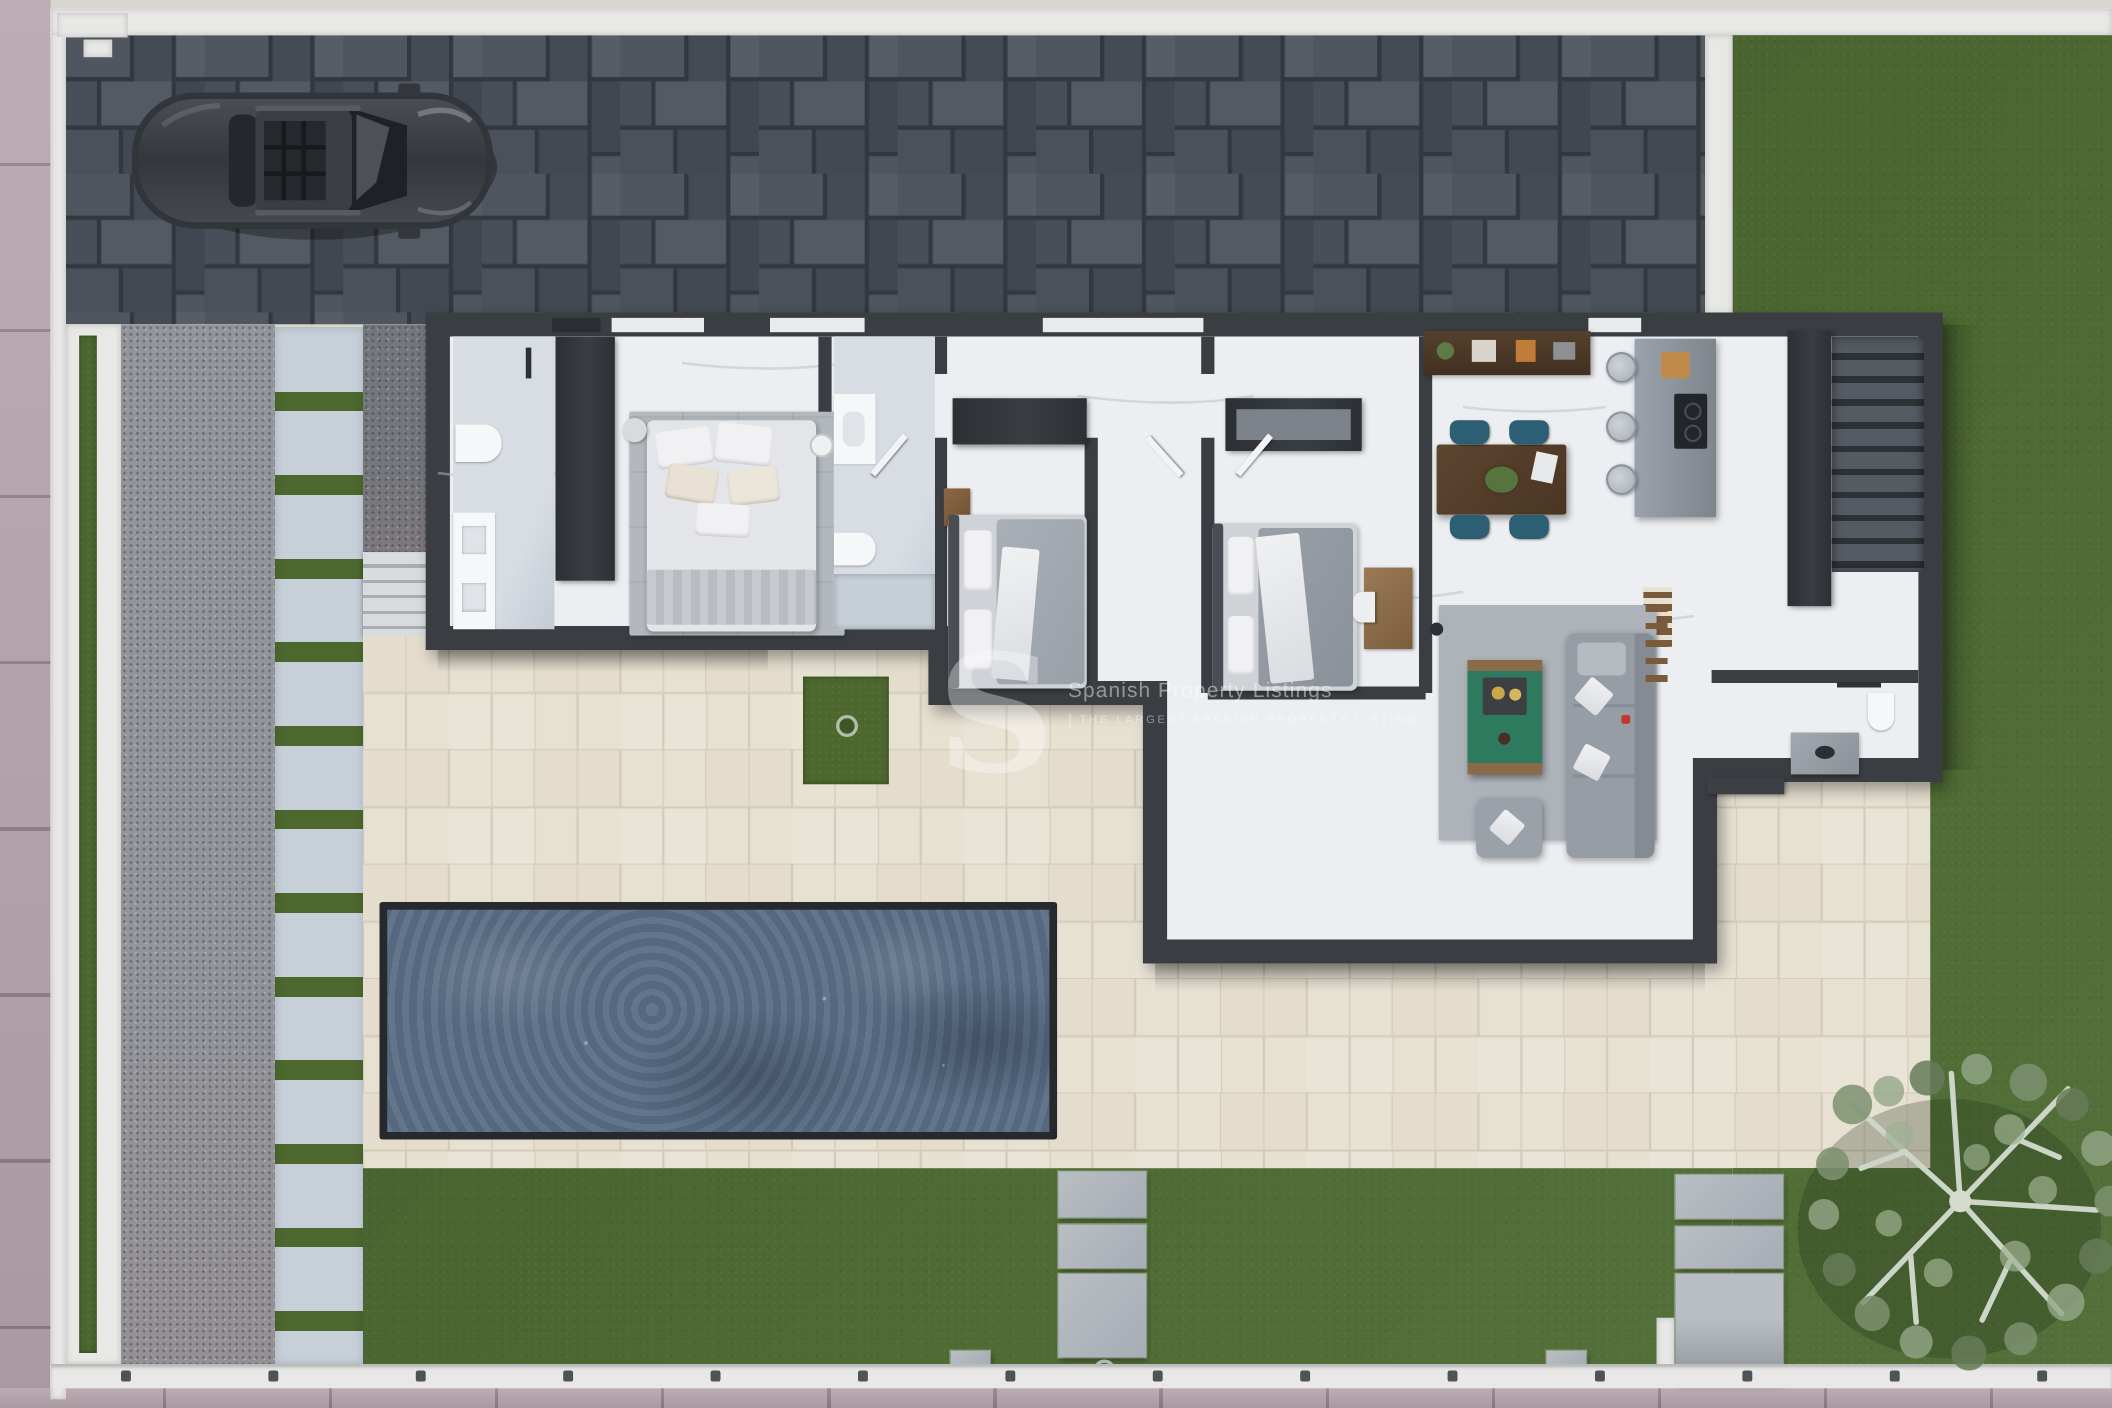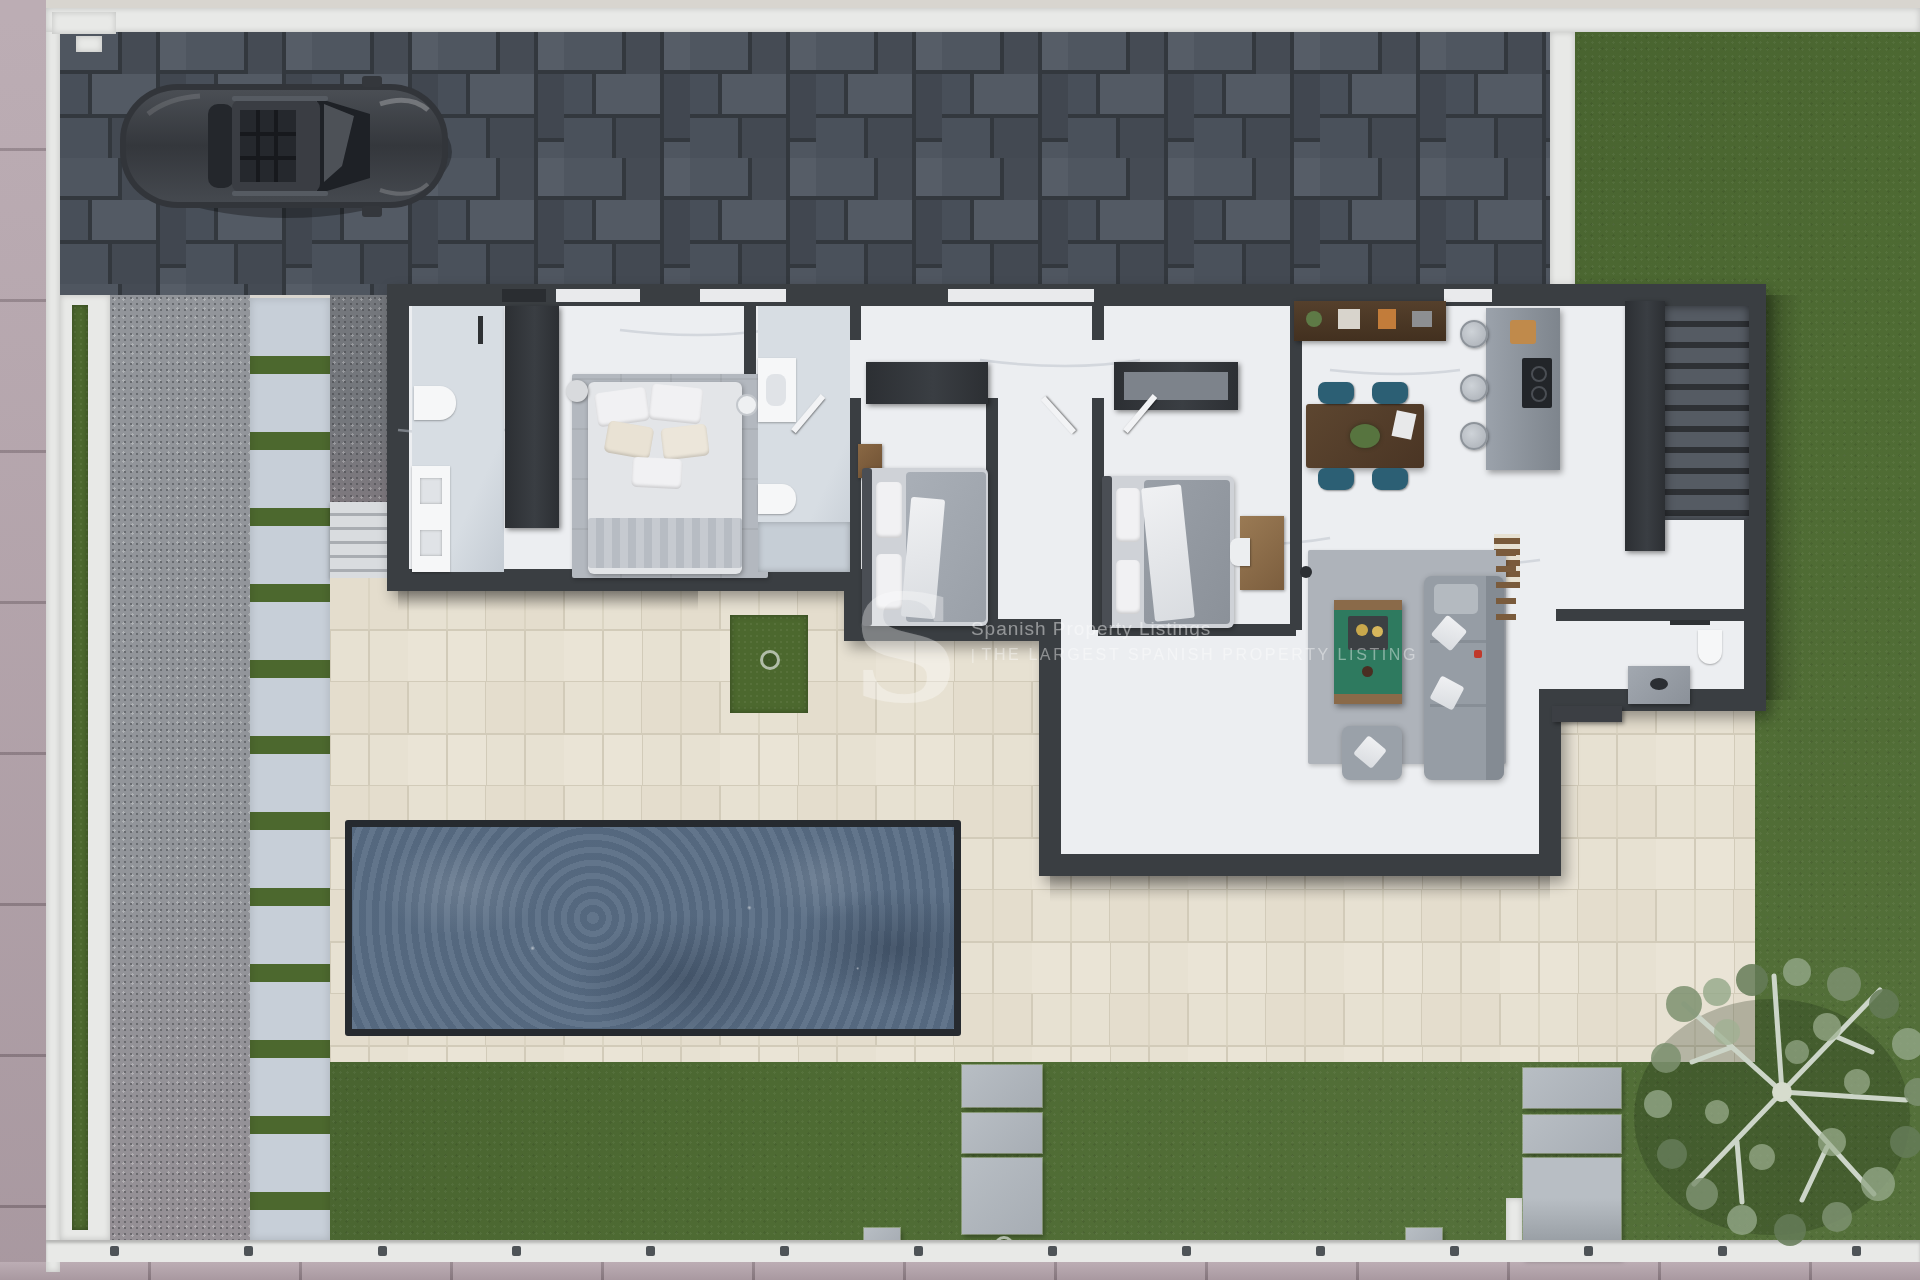--- a/index.html
+++ b/index.html
@@ -77,21 +77,21 @@
 
   
   .wm{position:absolute;left:852px;top:592px;display:flex;align-items:flex-start;
       color:#fff;pointer-events:none;}
   .wm-s{font-family:"DejaVu Serif",serif;font-weight:bold;font-size:148px;line-height:.78;
       opacity:.34;text-shadow:0 0 2px rgba(255,255,255,.2);}
   .wm-text{margin-left:12px;padding-top:26px;}
   .wm-line1{font-size:19px;letter-spacing:1px;opacity:.45;font-weight:400;}
   .wm-line2{display:flex;align-items:center;margin-top:6px;opacity:.42;}
   .wm-sep{font-size:14px;margin-right:7px;}
-  .wm-tag{font-size:16px;letter-spacing:2.6px;}
+  .wm-tag{font-size:10px;letter-spacing:2.6px;}
 </style>
 </head>
 <body>
 
 <div class="stage">
 
   <div class="abs sidewalk" style="left:0;top:0;width:46px;height:1280px;"></div>
   <div class="abs sidewalk" style="left:0;top:1262px;width:1920px;height:18px;"></div>
 
   <div class="abs wallwhite" style="left:46px;top:8px;width:14px;height:1264px;"></div>

